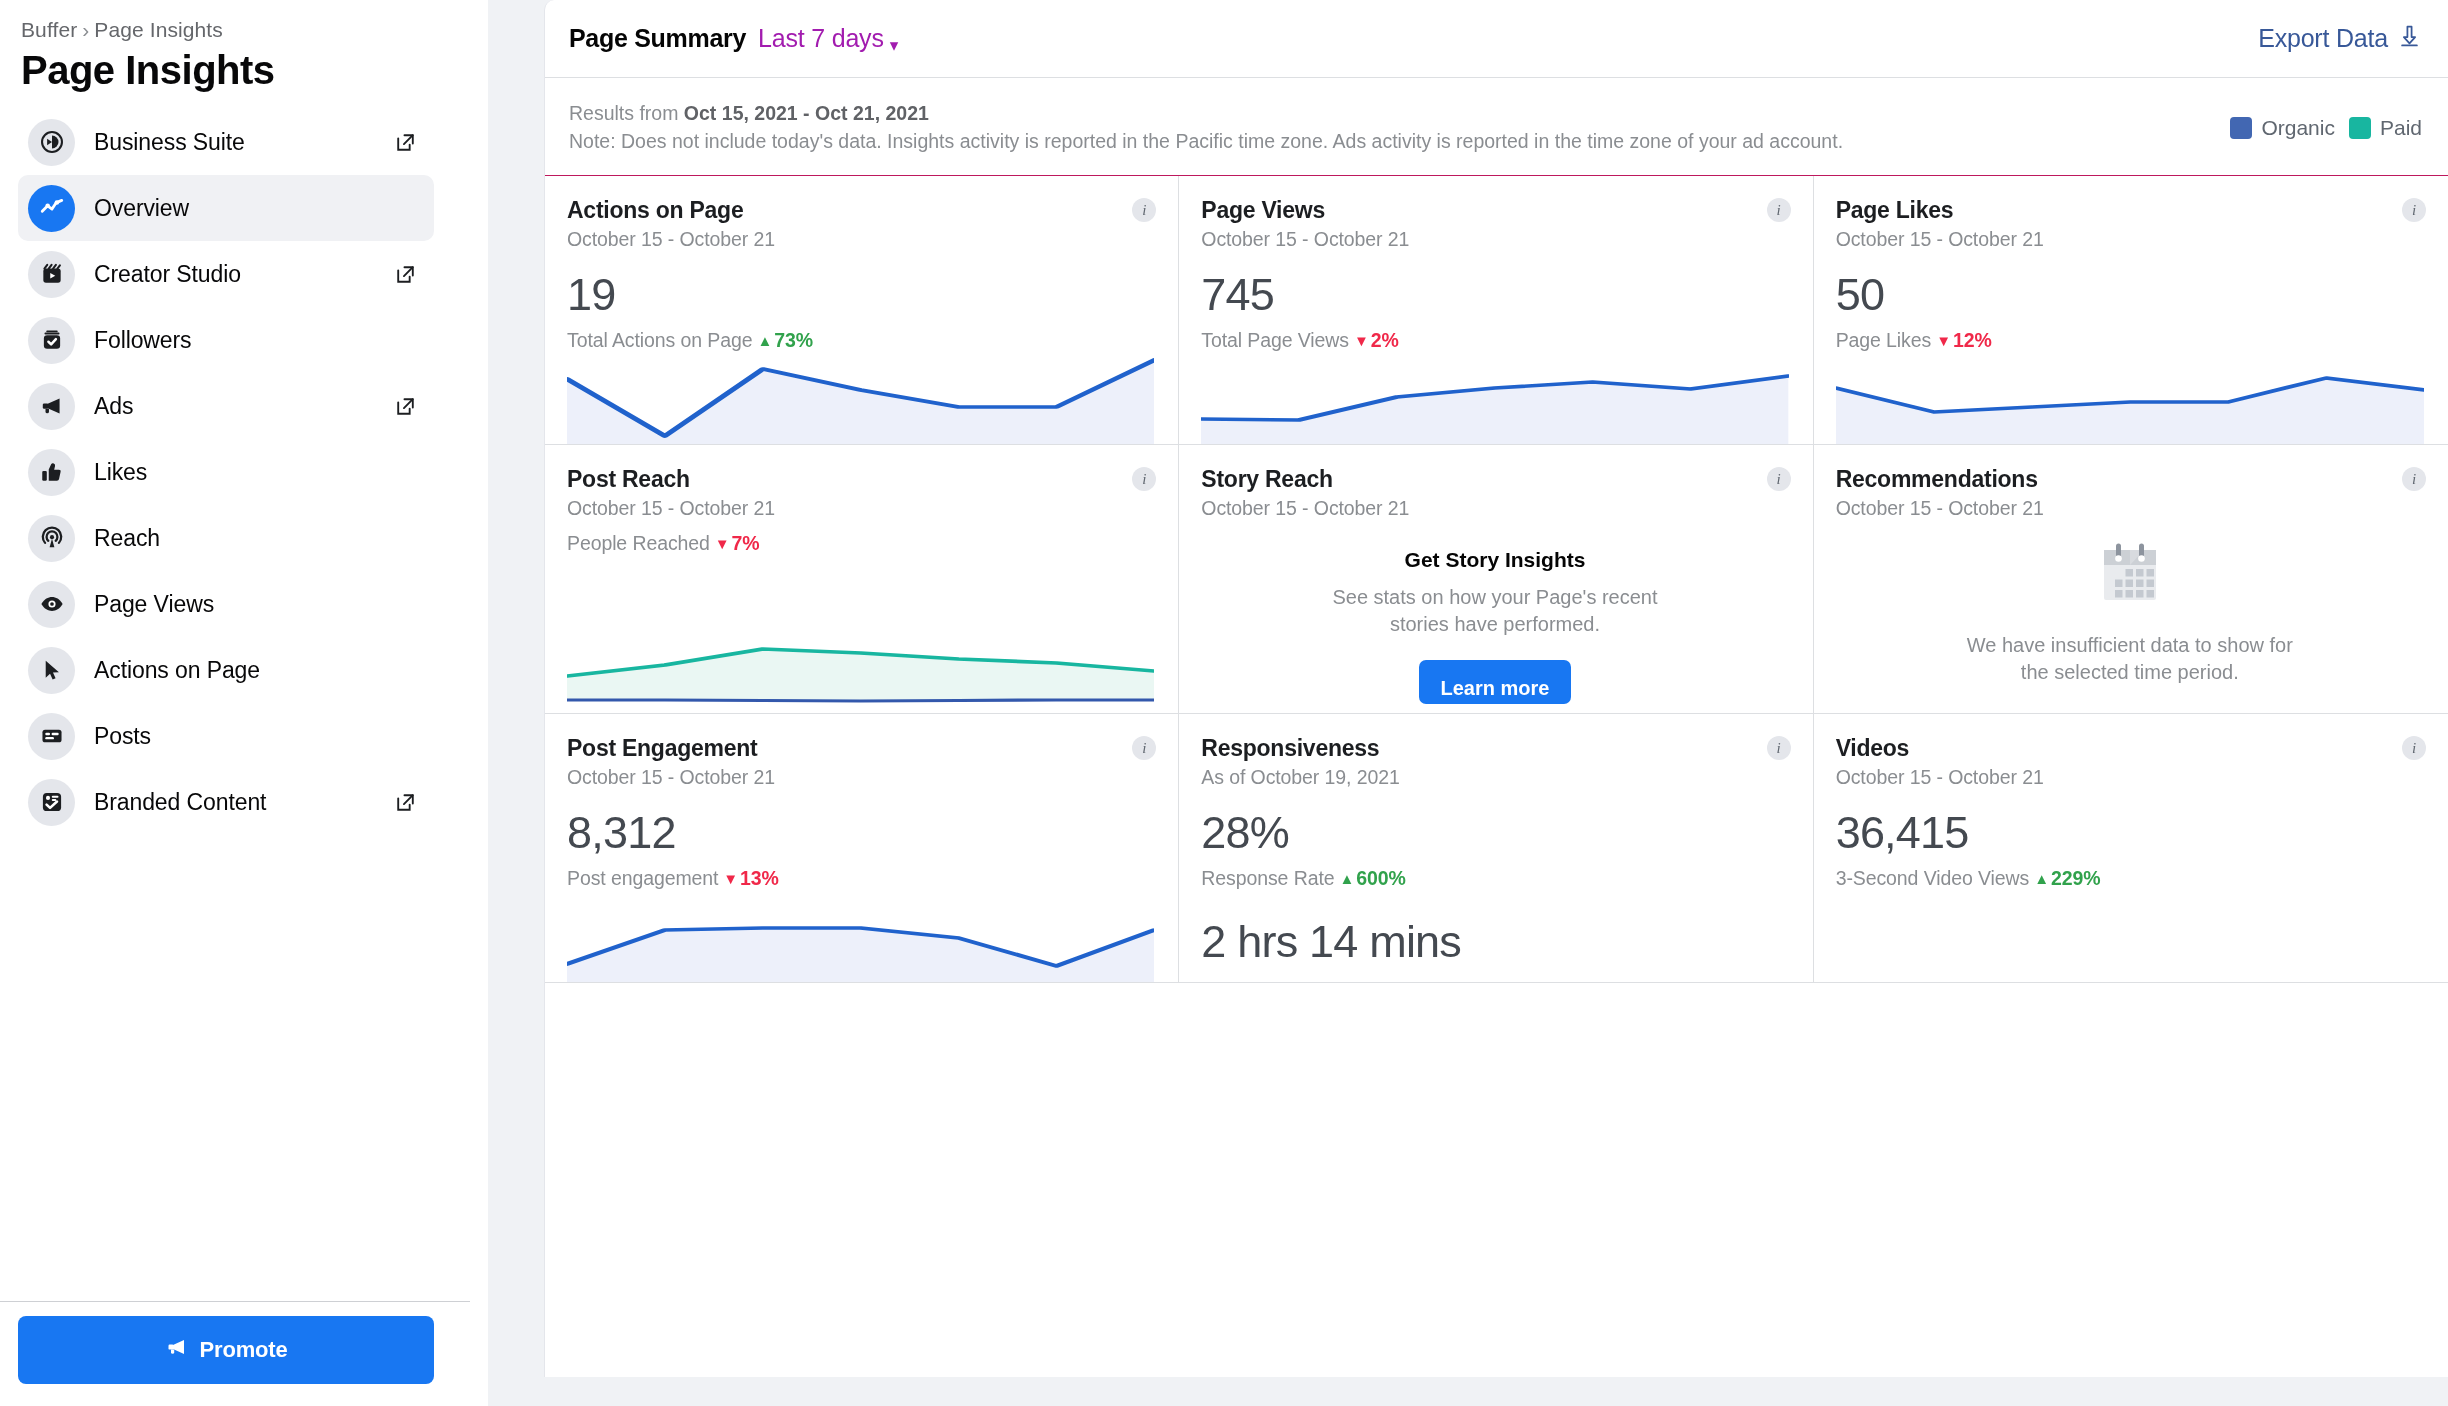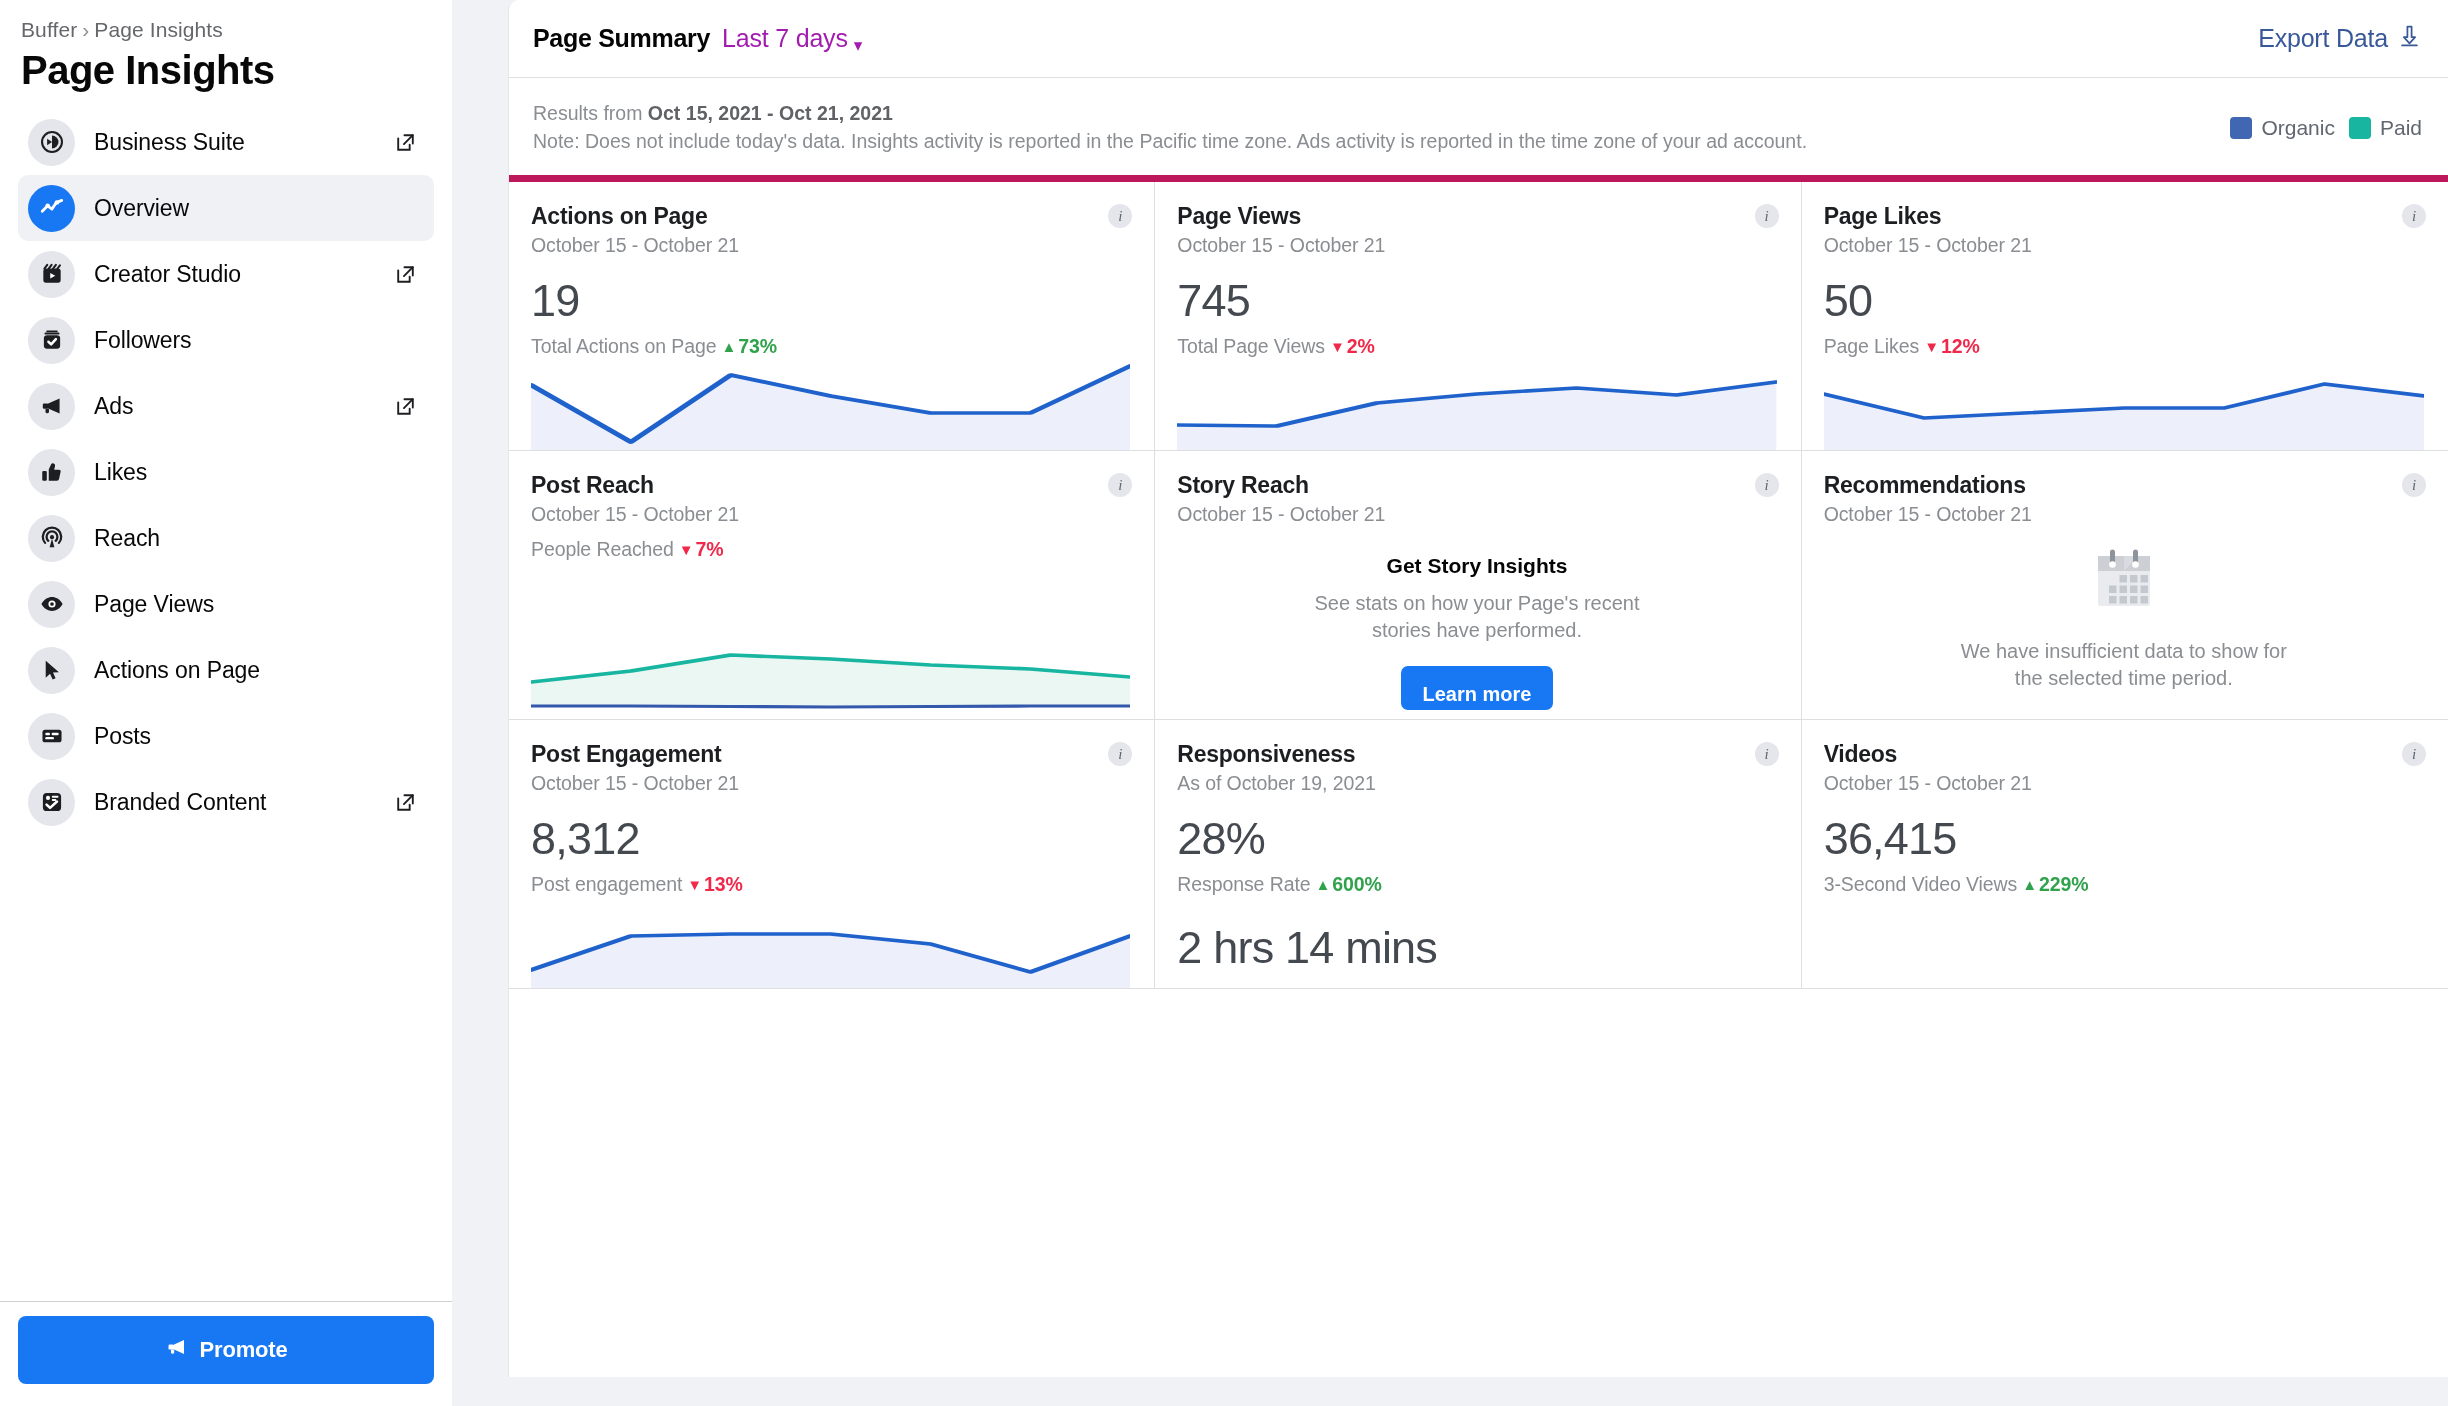--- a/index.html
+++ b/index.html
@@ -4,21 +4,21 @@
 <title>Page Insights</title>
 <style>
   * { box-sizing: border-box; margin: 0; padding: 0; }
   html, body {
     width: 2448px; height: 1406px;
     overflow: hidden;
     background: #ffffff;
     font-family: "Liberation Sans", sans-serif;
     -webkit-font-smoothing: antialiased;
   }
-  .app { display: flex; width: 2448px; height: 1406px; }
+  .app { display: flex; width: 2448px; height: 1406px; gap: 36px; }
 
   
   .sidebar {
     width: 452px; height: 1406px; flex: 0 0 452px;
     background: #ffffff;
     position: relative;
     padding: 0 18px;
     display: flex; flex-direction: column;
   }
   .breadcrumb {
@@ -92,21 +92,21 @@
   }
   .caret-ud { font-size: 17px; line-height: 1; position: relative; top: 1px; }
   .export {
     margin-left: auto; font-size: 25px; color: #385898; cursor: pointer;
     display: inline-flex; align-items: center; gap: 9px; letter-spacing: -.2px;
   }
 
   .results-bar {
     padding: 22px 26px 20px 24px;
     display: flex; align-items: flex-start;
-    border-bottom: 7px solid #be185d;
+    border-bottom: 1px solid #be185d;
   }
   .results-text { font-size: 19.5px; color: #8a8d91; line-height: 1.42; max-width: 1330px; }
   .results-text b { color: #606266; font-weight: bold; }
   .legend { margin-left: auto; display: flex; align-items: center; gap: 14px; padding-top: 16px; }
   .legend-item { display: flex; align-items: center; gap: 9px; }
   .legend-sw { width: 22px; height: 22px; border-radius: 4px; }
   .legend-label { font-size: 21px; color: #606770; }
 
   .grid {
     flex: 1; display: grid;

